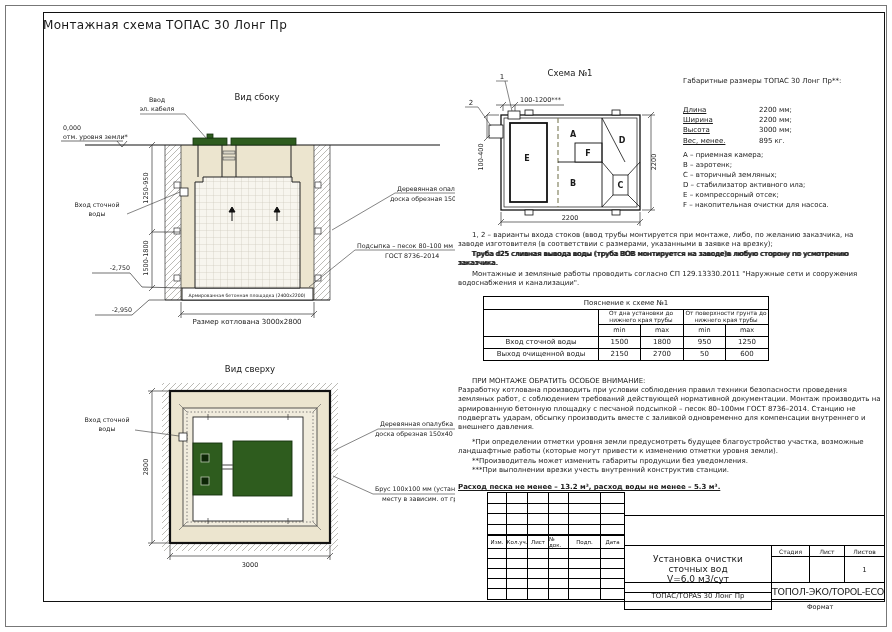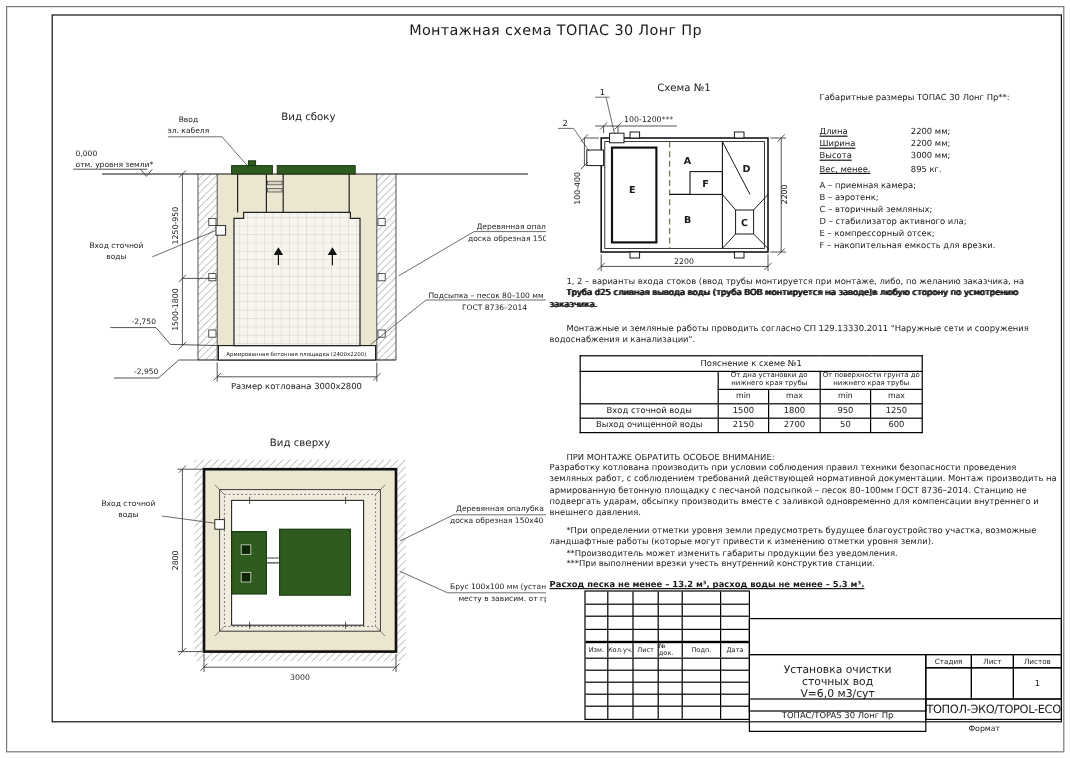--- a/index.html
+++ b/index.html
@@ -1,21 +1,21 @@
 <!DOCTYPE html>
 <html><head>
 <meta charset="utf-8">
 <style>
   html,body{margin:0;padding:0;background:#f2f2f0;}
   .sheet{position:relative;width:892px;height:632px;background:#fff;
          font-family:"DejaVu Sans",sans-serif;color:#1a1a1a;overflow:hidden;}
   .abs{position:absolute;}
   .outer-border{left:5px;top:5px;width:880px;height:620px;border:1px solid #777;}
   .frame{left:43px;top:12px;width:840px;height:588px;border:1.6px solid #111;}
-  .page-title{left:43px;top:18px;width:840px;text-align:center;font-size:12px;letter-spacing:.3px;}
+  .page-title{left:43px;top:18px;width:840px;font-size:12px;letter-spacing:.3px;}
   svg text{font-family:"DejaVu Sans",sans-serif;fill:#1a1a1a;}
   .t85{font-size:8.5px;} .t7{font-size:7px;} .t65{font-size:6.5px;}
   .t63{font-size:6.3px;} .t46{font-size:4.6px;} .t8{font-size:8px;font-weight:bold;}
   .specs{left:683px;top:77px;width:200px;font-size:7px;}
   .specs .sp-title{margin-bottom:20px;}
   .sp-row{display:flex;line-height:10.2px;}
   .sp-row .lbl{width:76px;text-decoration:underline;}
   .legend{left:683px;top:150px;width:205px;font-size:7px;line-height:10px;}
   .para{font-size:7px;line-height:9.4px;width:424px;}
   .p1{left:458px;top:231px;} .p2{left:458px;top:270px;}
@@ -364,25 +364,26 @@
         <span class="lbl">Вес, менее.</span>
         <span>895 кг.</span>
       </div>
   </div>
   <div class="abs legend">
     <div>A – приемная камера;</div>
     <div>B – аэротенк;</div>
     <div>C – вторичный земляных;</div>
     <div>D – стабилизатор активного ила;</div>
     <div>E – компрессорный отсек;</div>
-    <div>F – накопительная емкость для врезки.</div>
+    <div>F – накопительная очистки для насоса.</div>
   </div>
 
   <div class="abs para p1">
     <div class="indent">1, 2 – варианты входа  стоков (ввод трубы монтируется при монтаже, либо, по желанию заказчика, на</div>
+    <div>заводе изготовителя (в соответствии с размерами, указанными в заявке на врезку);</div>
     <div class="indent overprint">Труба d25 сливная вывода воды (труба ВОВ монтируется на заводе)в любую сторону по усмотрению заказчика.</div>
   </div>
   <div class="abs para p2">
     <div class="indent">Монтажные и земляные работы проводить согласно СП 129.13330.2011 "Наружные сети и сооружения</div>
     <div>водоснабжения и канализации".</div>
   </div>
 
   <div class="abs table-exp">
     <table>
       <colgroup>

